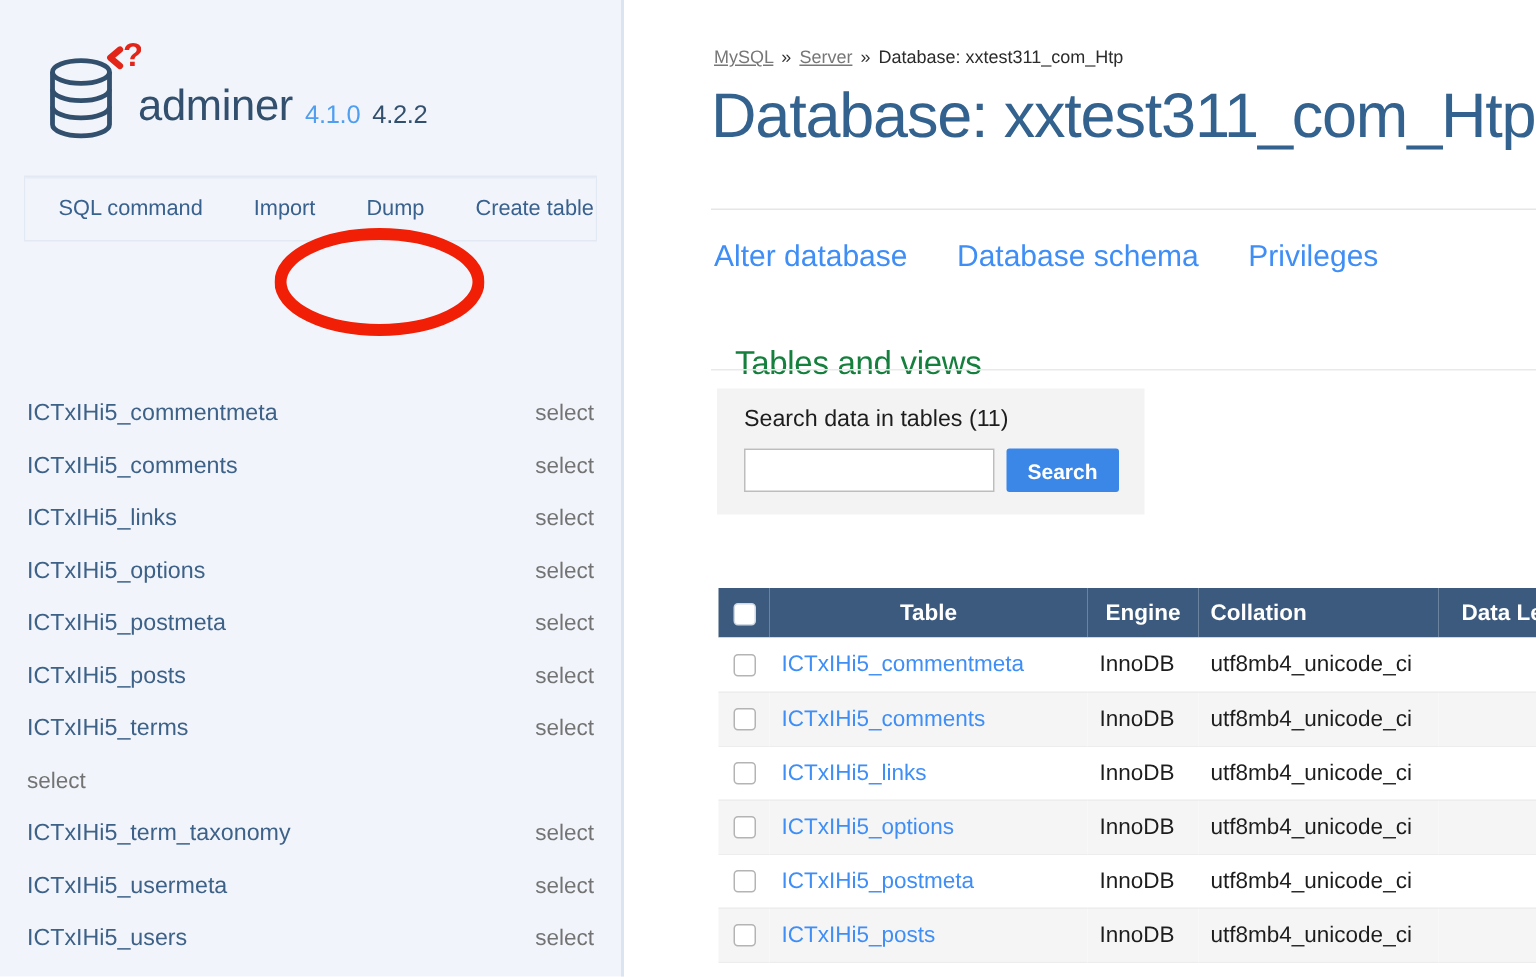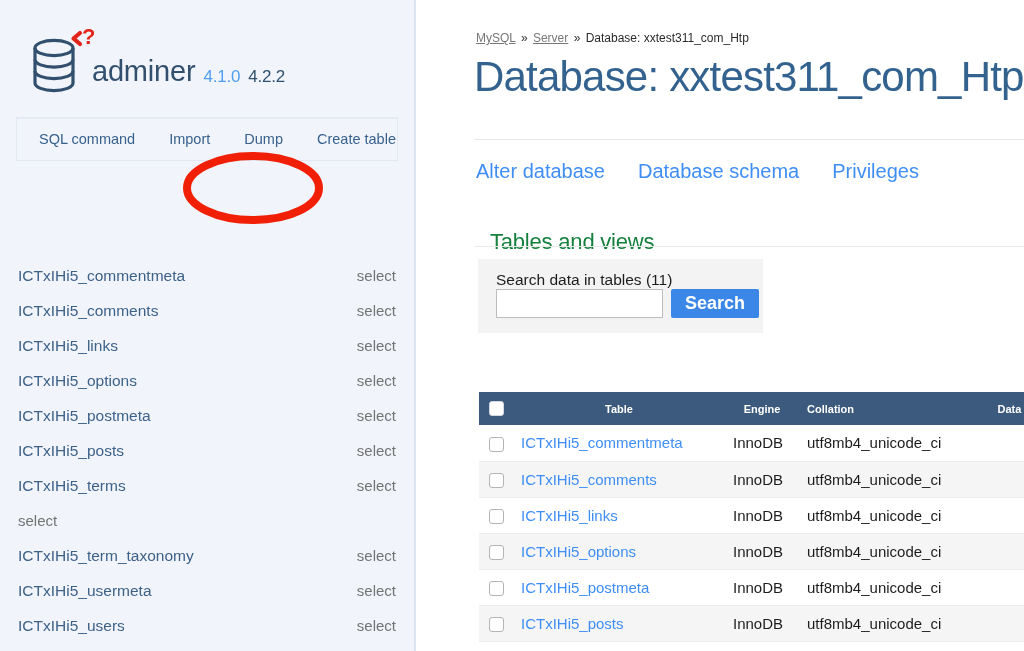--- a/index.html
+++ b/index.html
@@ -189,20 +189,21 @@
   #search-fieldset {
     position: absolute;
     left: 60px; top: 259px;
     width: 285px;
     background: #f3f3f3;
     padding: 12px 16px 15px 18px;
   }
   #search-legend {
     font-size: 15.5px;
     color: #1d1d1d;
+    margin-bottom: 10px;
     white-space: nowrap;
   }
   #search-row { display: flex; align-items: stretch; }
   #search-input {
     width: 167px;
     height: 29px;
     border: 1px solid #bdbdbd;
     background: #ffffff;
     font-size: 14px;
     font-family: "Liberation Sans", sans-serif;
@@ -210,21 +211,21 @@
     outline: none;
     border-radius: 0;
   }
   #search-button {
     height: 29px;
     padding: 0 14px;
     margin-left: 8px;
     background: #3b87e8;
     color: #ffffff;
     border: none;
-    font-size: 18px;
+    font-size: 14px;
     font-weight: bold;
     font-family: "Liberation Sans", sans-serif;
     cursor: pointer;
     border-radius: 2px;
   }
 
   
   #data-table {
     position: absolute;
     left: 479px - 418px; 
@@ -232,21 +233,21 @@
     top: 392px;
     width: 560px;
     border-collapse: collapse;
     font-size: 15px;
     table-layout: fixed;
   }
   #data-table th {
     background: #3b5a7d;
     color: #ffffff;
     font-weight: bold;
-    font-size: 11px;
+    font-size: 15px;
     height: 33px;
     padding: 0 8px;
     text-align: center;
     white-space: nowrap;
   }
   #data-table td {
     height: 36px;
     padding: 0 8px;
     border-bottom: 1px solid #ededed;
     white-space: nowrap;

